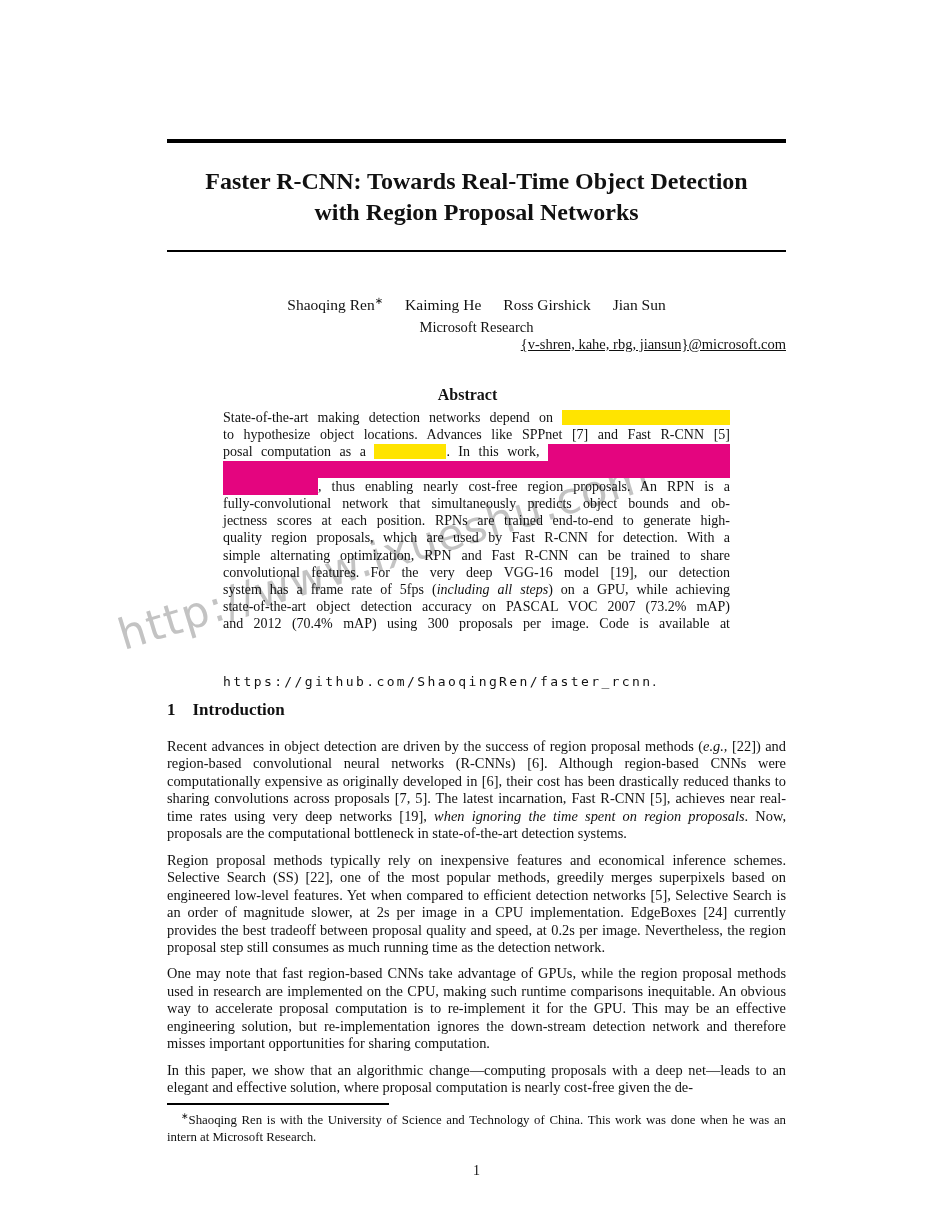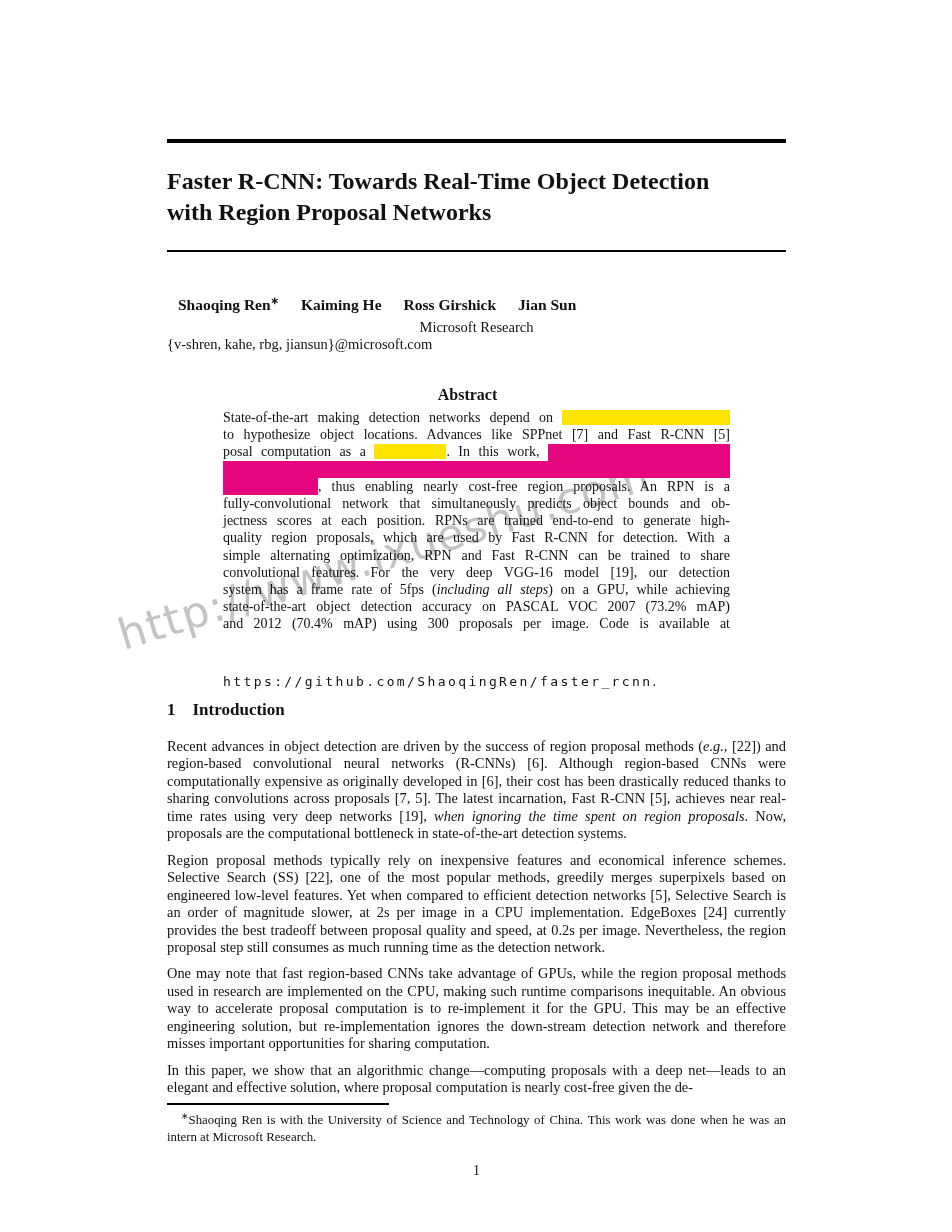--- a/index.html
+++ b/index.html
@@ -15,32 +15,32 @@
     transform:rotate(-17deg);transform-origin:0 0;
     white-space:nowrap;z-index:0;user-select:none;
   }
 
   .rule{position:absolute;background:#000;z-index:2;}
   .rule-top{left:167px;top:139px;width:619px;height:4px;}
   .rule-mid{left:167px;top:250px;width:619px;height:2px;}
   .rule-footnote{left:167px;top:1103px;width:222px;height:1.5px;}
 
   .title{position:absolute;left:167px;top:166px;width:619px;margin:0;
-         text-align:left;font-size:24px;font-weight:bold;line-height:30.5px;z-index:1;}
+         text-align:center;font-size:24px;font-weight:bold;line-height:30.5px;z-index:1;}
   .t-line{display:block;}
 
-  .authors{position:absolute;left:167px;top:295px;width:619px;
-           font-size:15.5px;font-weight:bold;z-index:1;}
+  .authors{position:absolute;left:167px;top:295px;width:619px;text-align:center;
+           font-size:15.5px;font-weight:normal;z-index:1;}
   .author-name{margin:0 11px;white-space:nowrap;}
   .author-name sup{font-size:10px;}
 
   .affiliation{position:absolute;left:167px;top:319px;width:619px;text-align:center;
                font-size:14.5px;z-index:1;}
-  .emails{position:absolute;left:167px;top:336px;width:619px;text-align:left;
-          font-size:14.5px;z-index:1;}
+  .emails{position:absolute;left:167px;top:336px;width:619px;text-align:right;
+          font-size:14.5px;z-index:1;text-decoration:underline;}
 
   .abs-heading{position:absolute;left:158px;top:386px;width:619px;text-align:center;
                font-size:16px;font-weight:bold;z-index:1;}
 
   .abstract{position:absolute;left:223px;top:409px;width:507px;
             font-size:14px;line-height:17.2px;z-index:1;}
   .abs-line{height:17.2px;text-align:justify;text-align-last:justify;}
   .abs-line.last{text-align-last:left;margin-top:41px;}
   .hl-chip{display:inline-block;height:15px;vertical-align:-3px;}
   .hl-chip.tall{height:17px;vertical-align:-4.5px;}

